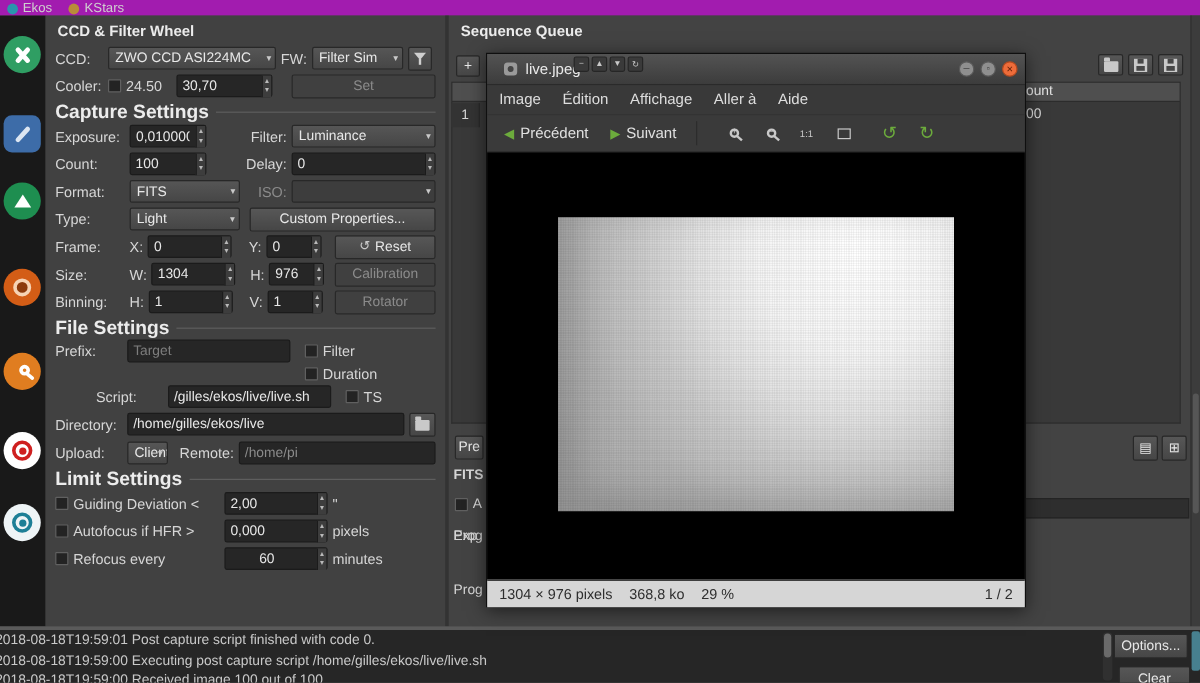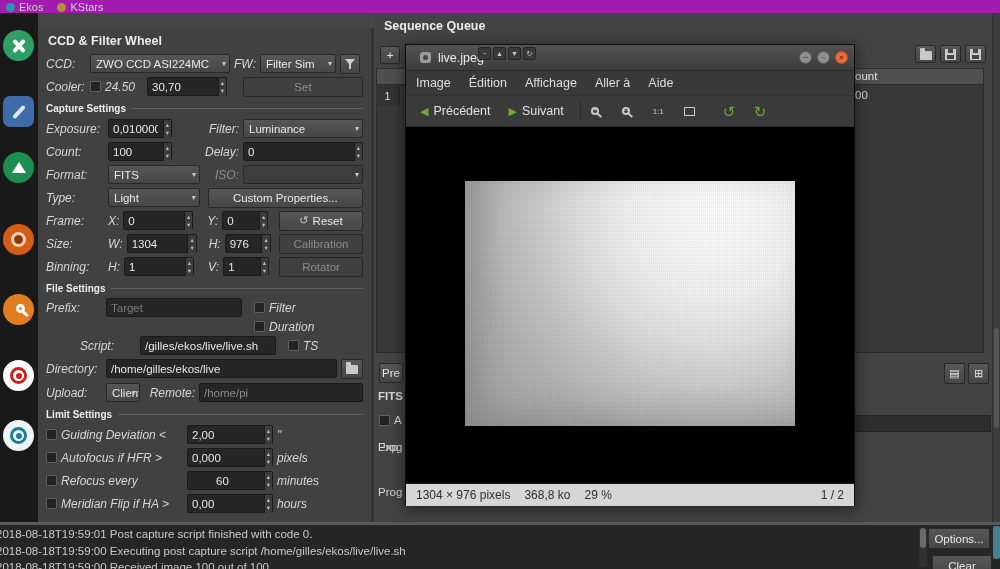--- a/index.html
+++ b/index.html
@@ -20,32 +20,32 @@
   .bar.x::after { content:""; position:absolute; left:0; top:0; width:4px; height:16px; background:#fff; border-radius:2px; transform:rotate(-84deg); }
   .tri { width:0; height:0; border-left:7px solid transparent; border-right:7px solid transparent; border-bottom:11px solid #fff; }
   .ring { width:15px; height:15px; border:3px solid #f6d3b4; border-radius:50%; background:#8c3a0c; }
   .magw { width:9px; height:9px; border:3px solid #fff; border-radius:50%; position:relative; margin:-3px -3px 0 0; }
   .magw::after { content:""; position:absolute; width:8px; height:3px; background:#fff; right:-7px; bottom:-5px; transform:rotate(40deg); border-radius:2px; }
   .target { width:17px; height:17px; border:3px solid #cf2020; border-radius:50%; display:flex; align-items:center; justify-content:center; }
   .target::after { content:""; width:6px; height:6px; border-radius:50%; background:#cf2020; }
   .target.teal { border-color:#1d7f96; } .target.teal::after { background:#1d7f96; }
 
   
-  .ccd-panel { position:absolute; left:38px; top:13px; width:336px; height:509px; background:#414141; border-right:3px solid #333;margin-top:15px; }
+  .ccd-panel { position:absolute; left:38px; top:13px; width:336px; height:509px; background:#414141; border-right:3px solid #333; }
   .queue-panel { position:absolute; left:374px; top:13px; right:0; height:509px; background:#434343; }
   .panel-title { font-weight:bold; color:#ececec; padding:6px 0 4px 10px; font-size:12.5px; }
 
   .row { display:flex; align-items:center; gap:4px; padding:0 8px; height:23px; }
-  .lbl { color:#d6d6d6; font-size:12px; white-space:nowrap;font-style:italic; }
+  .lbl { color:#d6d6d6; font-size:12px; white-space:nowrap; }
   .dim { color:#8b8b8b; }
   .w40{width:40px;flex-shrink:0;} .w56{width:56px;flex-shrink:0;} .w58{width:58px;flex-shrink:0;}
   .sp { flex:1; }
 
   .sect { display:flex; align-items:center; gap:6px; padding:3px 8px 1px 8px; height:19px; }
-  .sect .t { font-weight:bold; font-size:10px; color:#ececec; white-space:nowrap; }
+  .sect .t { font-weight:bold; font-size:16px; color:#ececec; white-space:nowrap; }
   .sect::after { content:""; flex:1; height:1px; background:#5e5e5e; }
 
   .combo { display:flex; align-items:center; background:linear-gradient(#565656,#464646); border:1px solid #282828; border-radius:2px; height:19px; padding:0 15px 0 5px; position:relative; font-size:11.5px; color:#e8e8e8; white-space:nowrap; overflow:hidden; }
   .combo::after { content:"▾"; position:absolute; right:3px; top:4px; font-size:8px; color:#c9c9c9; }
   .combo.dis { color:#8b8b8b; background:#3d3d3d; }
 
   .spin { position:relative; display:flex; background:#262626; border:1px solid #1b1b1b; height:19px; border-radius:2px; }
   .spin input { flex:1; min-width:0; background:transparent; border:0; outline:0; color:#e8e8e8; font-family:"Liberation Sans",sans-serif; font-size:11.5px; padding:0 13px 0 4px; }
   .spin::after { content:"▴\A▾"; white-space:pre; position:absolute; right:0; top:0; height:17px; font-size:6.5px; line-height:8px; color:#b9b9b9; background:#3d3d3d; padding:1px 2px 0 2px; border-left:1px solid #1b1b1b; }
 
@@ -98,21 +98,21 @@
   .v-appicon::after { content:""; position:absolute; left:3px; top:3px; width:5px; height:5px; border-radius:50%; background:#444; }
   .v-title-text { color:#eaeaea; font-size:12.5px; }
   .winbtns { margin-left:auto; display:flex; gap:5px; }
   .wbtn { width:13px; height:13px; border-radius:50%; background:#8f8f8f; border:1px solid #5a5a5a; color:#2e2e2e; font-size:7px; display:flex; align-items:center; justify-content:center; }
   .wbtn.close { background:#ee6c3a; border-color:#b34a20; color:#5e1f08; }
   .v-menu { height:24px; background:#393939; display:flex; align-items:center; gap:18px; padding:0 10px; color:#dedede; font-size:12.5px; }
   .v-toolbar { height:32px; background:#3a3a3a; border-top:1px solid #333; border-bottom:1px solid #2c2c2c; display:flex; align-items:center; gap:6px; padding:0 8px; }
   .tbtn { display:flex; align-items:center; gap:5px; color:#e0e0e0; font-size:12.5px; padding:3px 6px; border-radius:2px; }
   .garrow { color:#6cab3c; font-size:11px; }
   .tsep { width:1px; height:20px; background:#2c2c2c; margin:0 4px; }
-  .tibtn { width:25px; height:24px; display:flex; align-items:center; justify-content:flex-start; border-radius:2px; }
+  .tibtn { width:25px; height:24px; display:flex; align-items:center; justify-content:flex-end; border-radius:2px; }
   .imag { width:8px; height:8px; border:2px solid #c9c9c9; border-radius:50%; position:relative; }
   .imag::after { content:""; position:absolute; width:6px; height:2px; background:#c9c9c9; right:-5px; bottom:-3px; transform:rotate(40deg); }
   .imag.plus::before { content:"+"; position:absolute; left:0; top:-4px; font-size:8px; color:#c9c9c9; }
   .imag.minus::before { content:"–"; position:absolute; left:0; top:-4px; font-size:8px; color:#c9c9c9; }
   .inorm { font-size:8px; color:#c9c9c9; }
   .ifit { width:11px; height:9px; border:1px solid #c9c9c9; }
   .rot { color:#6cab3c; font-size:15px; line-height:15px; }
   .v-canvas { height:356px; background:#000; overflow:hidden; }
   .moon { width:330px; height:245px; margin:54px auto 0;
     background-image:
@@ -358,28 +358,20 @@
     <span class="lbl">pixels</span>
   </div>
   <div class="row">
     <span class="cb"></span>
     <span class="lbl" style="width:122px;">Refocus every</span>
     <span class="spin" style="width:86px;padding-left:24px;">
         <input value="60" style="">
       </span>
     <span class="lbl">minutes</span>
   </div>
-  <div class="row">
-    <span class="cb"></span>
-    <span class="lbl" style="width:122px;">Meridian Flip if HA &gt;</span>
-    <span class="spin" style="width:86px;">
-        <input value="0,00" style="">
-      </span>
-    <span class="lbl">hours</span>
-  </div>
 </div>
 
 <div class="queue-panel">
   <div class="panel-title">Sequence Queue</div>
   <span class="btn q-abs q-add">+</span>
   <div class="q-abs q-tools">
     <span class="btn">
         <span class="ifolder"></span>
       </span>
     <span class="btn">

